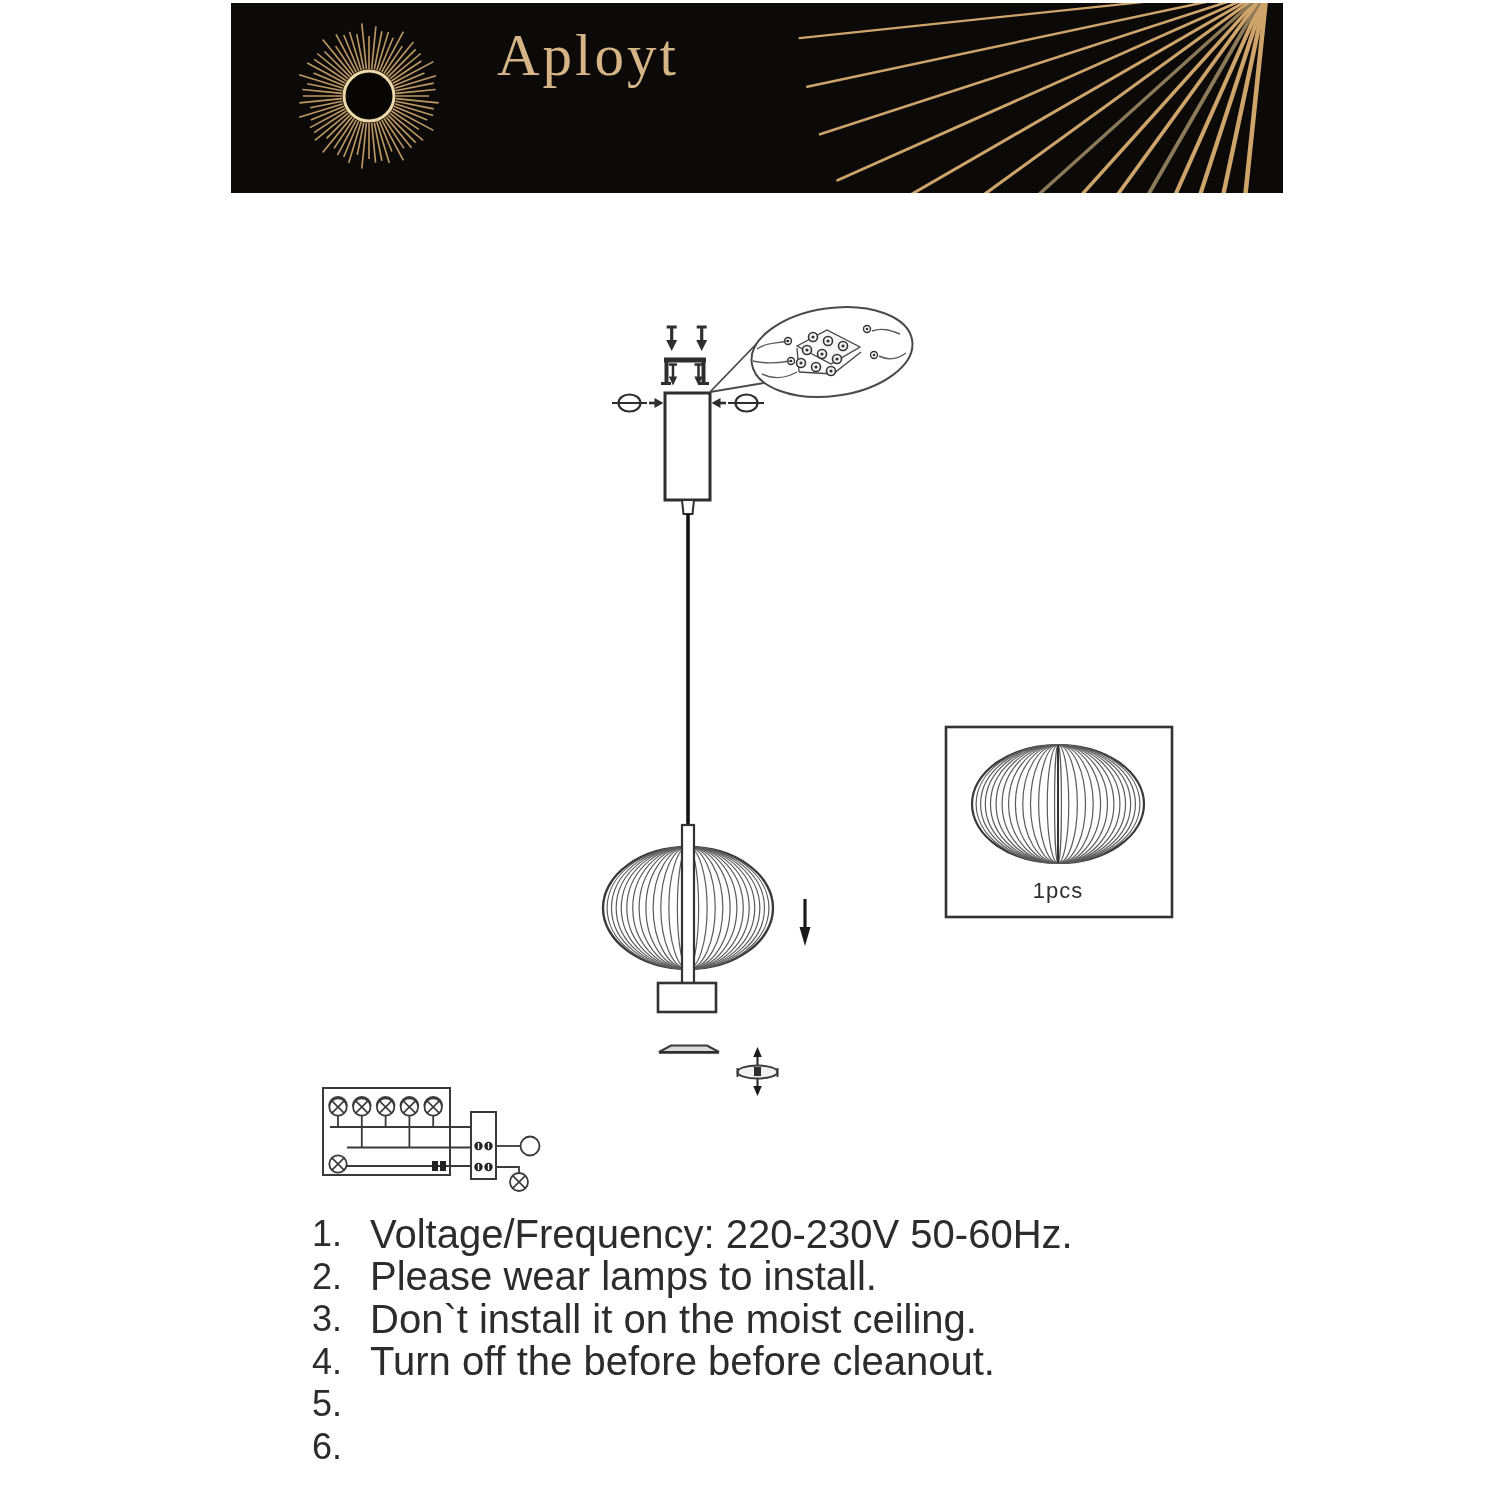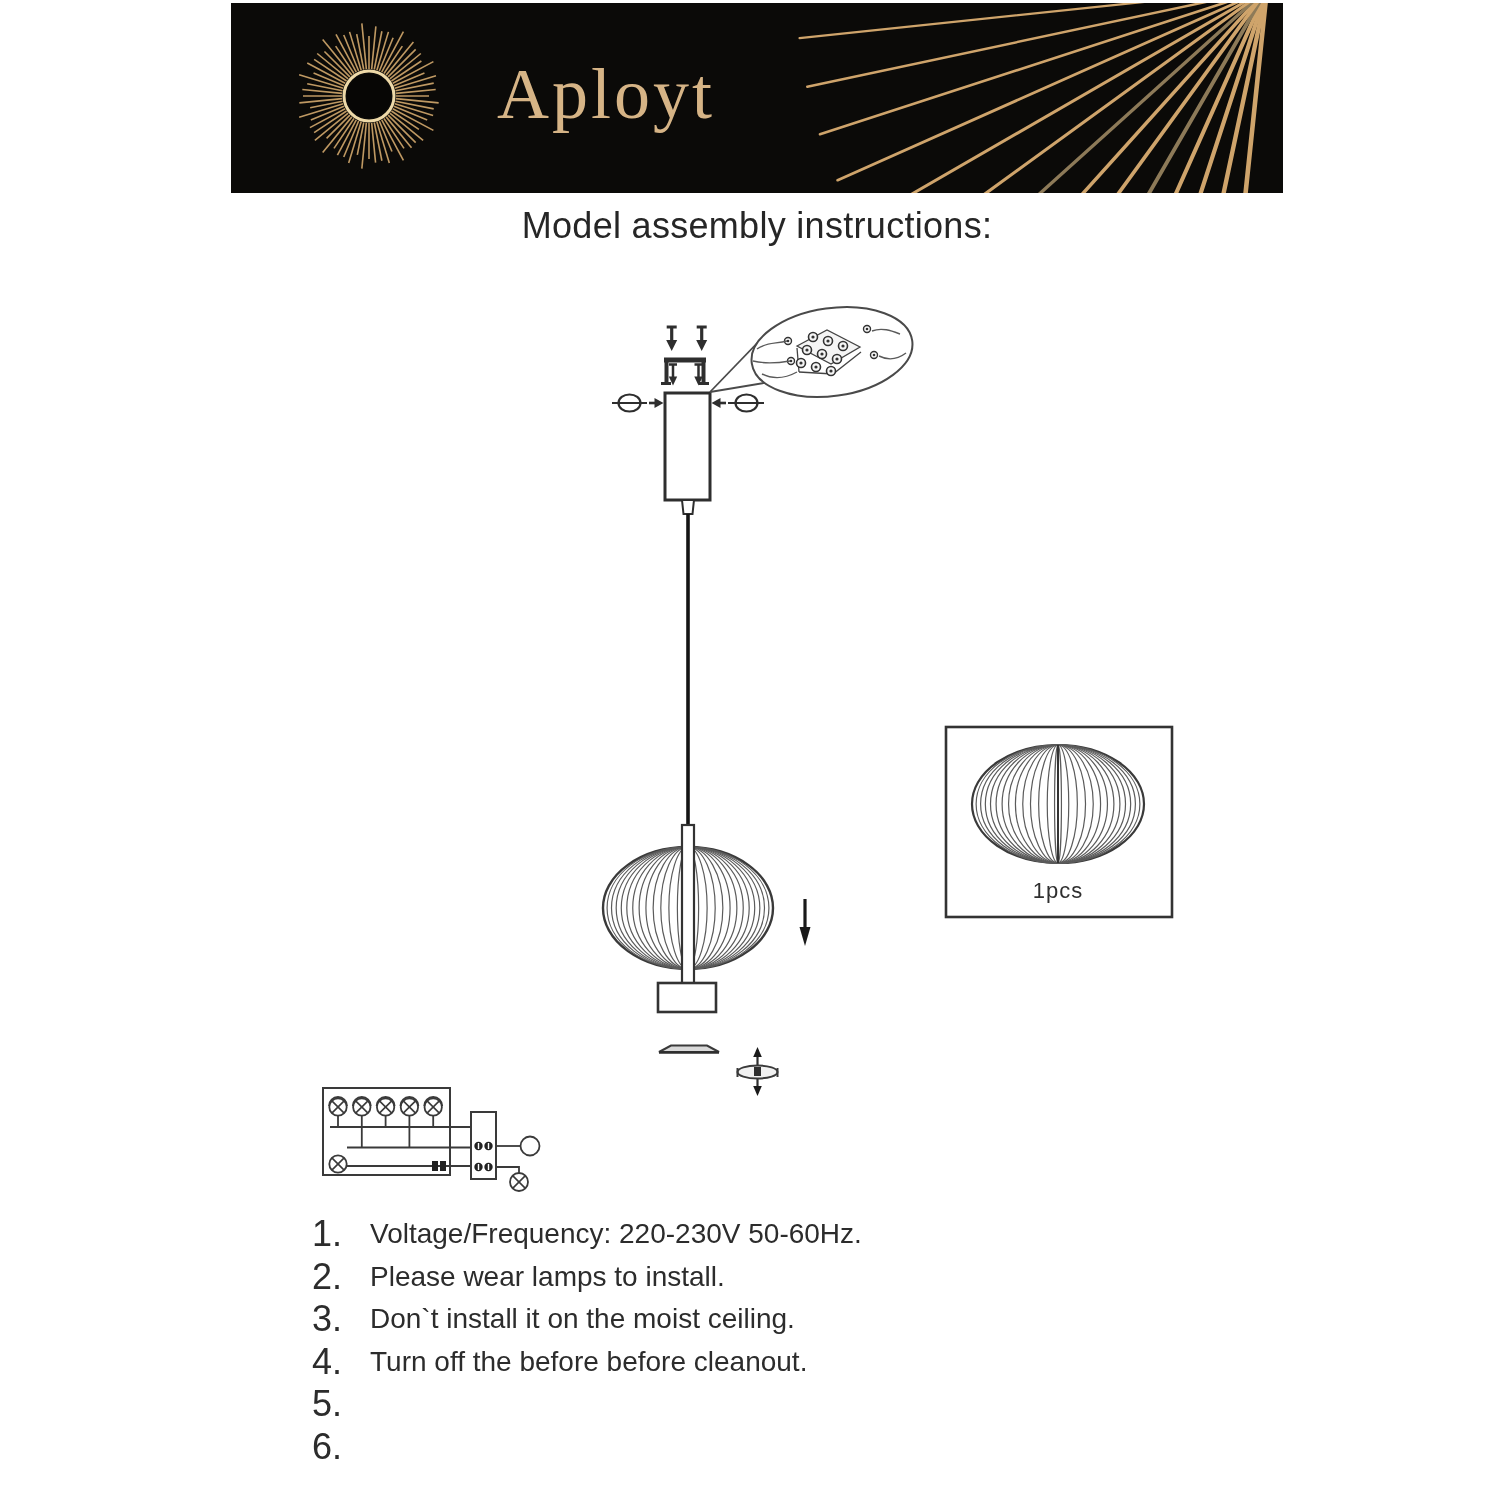--- a/index.html
+++ b/index.html
@@ -8,38 +8,38 @@
     background:#ffffff;
     font-family:"Liberation Sans", sans-serif;
     color:var(--c-ink,#2c2c2c);
   }
   .banner{
     position:absolute;left:231px;top:3px;width:1052px;height:190px;
     background:var(--c-banner_bg,#0b0a08);overflow:hidden;
   }
   .banner-svg{position:absolute;left:0;top:0;width:1052px;height:190px;}
   .brand{
-    position:absolute;left:266px;top:52px;
+    position:absolute;left:266px;top:20px;
     font-family:"Liberation Serif", serif;
-    font-size:72px;line-height:1.1;font-weight:400;letter-spacing:3px;
+    font-size:59px;line-height:1.1;font-weight:400;letter-spacing:3px;
     color:var(--c-gold_text,#d6b486);
   }
   .title-wrap{
     position:absolute;left:257px;top:202px;width:1000px;text-align:center;
     font-size:36px;line-height:47px;letter-spacing:0.3px;color:#262626;
   }
   .diagram-svg{position:absolute;left:0;top:0;width:1500px;height:1500px;}
   .pcs-label{
     position:absolute;left:998px;top:878px;width:120px;text-align:center;
     font-size:22px;font-weight:400;letter-spacing:1px;color:#2f2f2f;
   }
   .instructions{position:absolute;left:312px;top:1213px;width:1050px;}
   .inst-row{display:flex;height:42.5px;align-items:center;}
   .inst-num{width:58px;font-size:36px;color:#2c2c2c;}
-  .inst-text{font-size:28px;color:#2c2c2c;white-space:nowrap;}
+  .inst-text{font-size:40px;color:#2c2c2c;white-space:nowrap;}
 </style>
 </head>
 <body>
 
 <div class="banner">
   <svg class="banner-svg" viewBox="0 0 1052 190">
     <g id="sunburst-rays">
         <line x1="165" y1="93" x2="198" y2="93" stroke="#c9a168" stroke-width="1.6" opacity="0.95"></line>
         <line x1="164.86998762014932" y1="95.64646278889813" x2="207.66293086705377" y2="99.86119982306924" stroke="#c9a168" stroke-width="1.6" opacity="0.95"></line>
         <line x1="164.4812025708872" y1="98.26743869443547" x2="202.73182850661323" y2="105.87596125306446" stroke="#c9a168" stroke-width="1.6" opacity="0.95"></line>
@@ -121,21 +121,20 @@
         <line x1="1036" y1="-14" x2="606.6336349079777" y2="177.16622224562622" stroke="#cfa46b" stroke-width="2.8" stroke-linecap="round"></line>
         <line x1="1036" y1="-14" x2="589.0034373412778" y2="131.23798735622532" stroke="#cfa46b" stroke-width="2.6199999999999997" stroke-linecap="round"></line>
         <line x1="1036" y1="-14" x2="576.2706276551113" y2="83.71849468434688" stroke="#cfa46b" stroke-width="2.4399999999999995" stroke-linecap="round"></line>
         <line x1="1036" y1="-14" x2="568.5747091769115" y2="35.12837773579726" stroke="#cfa46b" stroke-width="2.26" stroke-linecap="round"></line>
       </g>
   </svg>
   <div class="brand">Aployt</div>
 </div>
 
 <div class="title-wrap">
-  <div>Model assembly instructions:</div>
 </div>
 
 <svg class="diagram-svg" viewBox="0 0 1500 1500" fill="#2e2e2e" stroke="none">
 
   <g stroke="#2e2e2e">
     <line x1="666.7" y1="327" x2="676.7" y2="327" stroke-width="3"></line>
     <line x1="671.7" y1="327" x2="671.7" y2="342" stroke-width="3.2"></line>
     <polygon points="666.2,340 677.2,340 671.7,351" stroke="none"></polygon>
     <line x1="696.7" y1="327" x2="706.7" y2="327" stroke-width="3"></line>
     <line x1="701.7" y1="327" x2="701.7" y2="342" stroke-width="3.2"></line>

